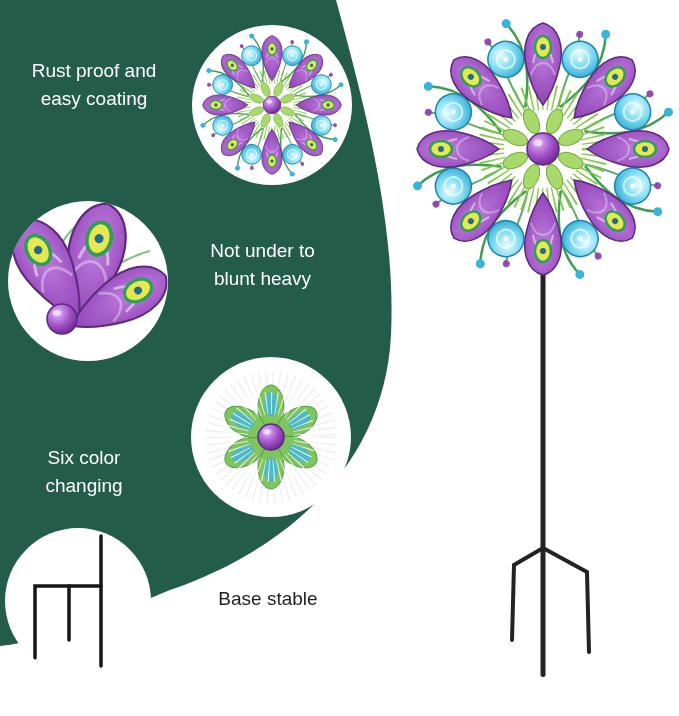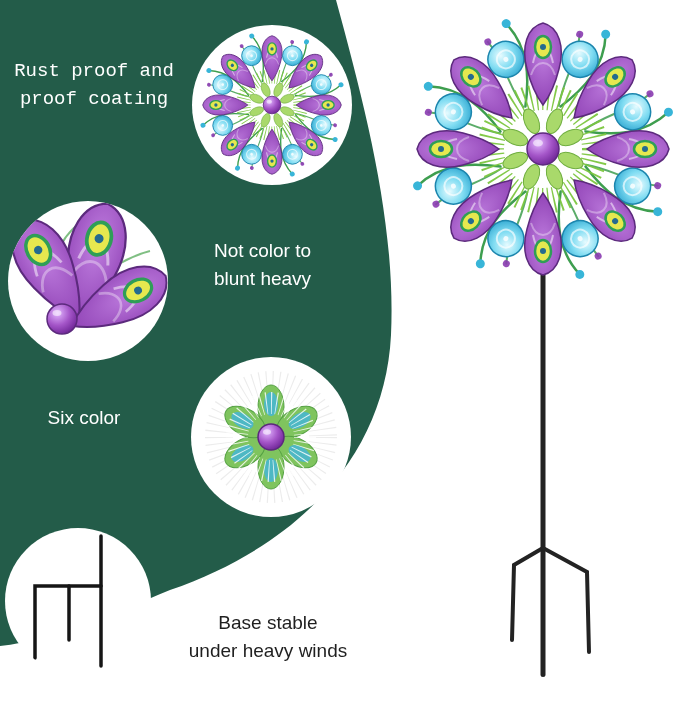--- a/index.html
+++ b/index.html
@@ -11,21 +11,21 @@
   .blob-path{fill:var(--green_bg,#235c49);}
   .circle{
     position:absolute;border-radius:50%;background:#ffffff;overflow:hidden;z-index:2;
   }
   .circle svg{display:block;width:100%;height:100%;}
   .ft{
     position:absolute;z-index:3;text-align:center;
     font-size:19px;line-height:28px;font-weight:400;color:var(--text_light,#ffffff);
   }
   .ft span{display:block;}
-  .ft.dark{color:var(--text_dark,#1f1f1f);margin-top:24px;}
+  .ft.dark{color:var(--text_dark,#1f1f1f);}
   .product{position:absolute;left:395px;top:0;width:284px;height:716px;z-index:1;}
   .defs-hidden{position:absolute;width:0;height:0;overflow:hidden;}
 </style>
 </head>
 <body>
 
 <div class="canvas">
 
   <svg class="defs-hidden" aria-hidden="true">
     <defs>
@@ -104,23 +104,23 @@
         <circle r="16" fill="url(#gPurple)" stroke="#5c2a7d" stroke-width="1.5"></circle>
         <ellipse cx="-5" cy="-6" rx="5" ry="3.5" fill="#ffffff" opacity="0.55"></ellipse>
       </g>
     </defs>
   </svg>
 
   <svg class="blob" width="679" height="716" viewBox="0 0 679 716">
     <path class="blob-path" d="M0,0 H336 C366,110 396,225 391,335 C385,455 300,545 170,590 C115,613 55,640 0,646 Z"></path>
   </svg>
 
-  <div class="ft" id="ft1" style="left:13px;top:57px;width:162px;font-family:Liberation Mono, monospace;">
+  <div class="ft" id="ft1" style="left:13px;top:57px;width:162px;">
     <span>Rust proof and</span>
-    <span>proof coating</span>
+    <span>easy coating</span>
   </div>
 
   <div class="circle" style="left:192px;top:25px;width:160px;height:160px;">
     <svg viewBox="0 0 160 160">
       <use href="#sym-wheel" transform="translate(80,80) scale(0.55)"></use>
     </svg>
   </div>
 
   <div class="circle" style="left:8px;top:201px;width:160px;height:160px;">
     <svg viewBox="0 0 160 160">
@@ -128,26 +128,27 @@
       <path d="M62,116 C84,76 112,58 142,50" stroke="#4aa44f" stroke-width="2" fill="none" opacity="0.7"></path>
       <use href="#sym-feather" transform="translate(86,58) rotate(14) scale(1.5)"></use>
       <use href="#sym-feather" transform="translate(40,66) rotate(-30) scale(1.4)"></use>
       <use href="#sym-feather" transform="translate(114,98) rotate(62) scale(1.3)"></use>
       <circle cx="54" cy="118" r="15" fill="url(#gPurple)" stroke="#5c2a7d" stroke-width="1.5"></circle>
       <ellipse cx="49" cy="112" rx="4.5" ry="3" fill="#ffffff" opacity="0.55"></ellipse>
     </svg>
   </div>
 
   <div class="ft" id="ft2" style="left:190px;top:237px;width:145px;">
-    <span>Not color to</span>
+    <span>Not under to</span>
     <span>blunt heavy</span>
   </div>
 
-  <div class="ft" id="ft3" style="left:13px;top:404px;width:142px;">
+  <div class="ft" id="ft3" style="left:13px;top:444px;width:142px;">
     <span>Six color</span>
+    <span>changing</span>
   </div>
 
   <div class="circle" style="left:191px;top:357px;width:160px;height:160px;">
     <svg viewBox="0 0 160 160">
       <g transform="translate(80,80)">
         <circle r="52" fill="none" stroke="#ececec" stroke-width="28" stroke-dasharray="1 5"></circle>
         <g>
           <g transform="rotate(0)">
               <ellipse cy="-30" rx="13" ry="22" fill="#7fc45e" stroke="#55a143"></ellipse>
               <ellipse cy="-33" rx="7" ry="12" fill="#49b7cf" opacity="0.9"></ellipse>
@@ -185,21 +186,20 @@
       <g stroke="#151515" stroke-width="3.5" fill="none" stroke-linecap="round">
         <path d="M96,8 V138"></path>
         <path d="M96,58 H30 V130"></path>
         <path d="M64,58 V112"></path>
       </g>
     </svg>
   </div>
 
   <div class="ft dark" id="ft4" style="left:168px;top:585px;width:200px;">
     <span>Base stable</span>
-    <span>under heavy winds</span>
   </div>
 
   <svg class="product" viewBox="0 0 284 716">
     <rect x="145.5" y="235" width="5" height="442" rx="2.5" fill="#232323"></rect>
     <g stroke="#232323" stroke-width="4" fill="none" stroke-linecap="round">
       <path d="M148,548 L119,565 L117,640"></path>
       <path d="M148,548 L192,572 L194,652"></path>
     </g>
     <use href="#sym-wheel" transform="translate(148,149)"></use>
   </svg>

